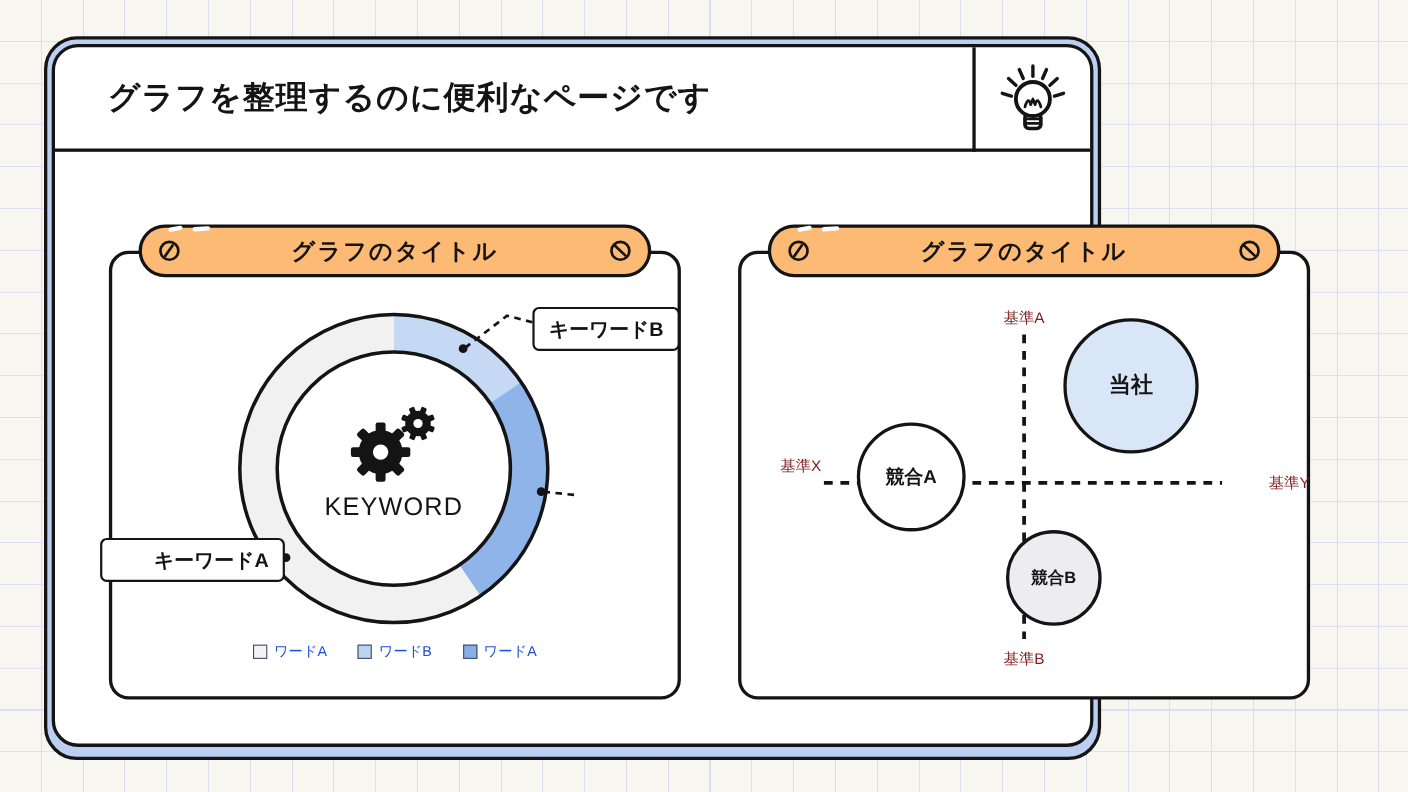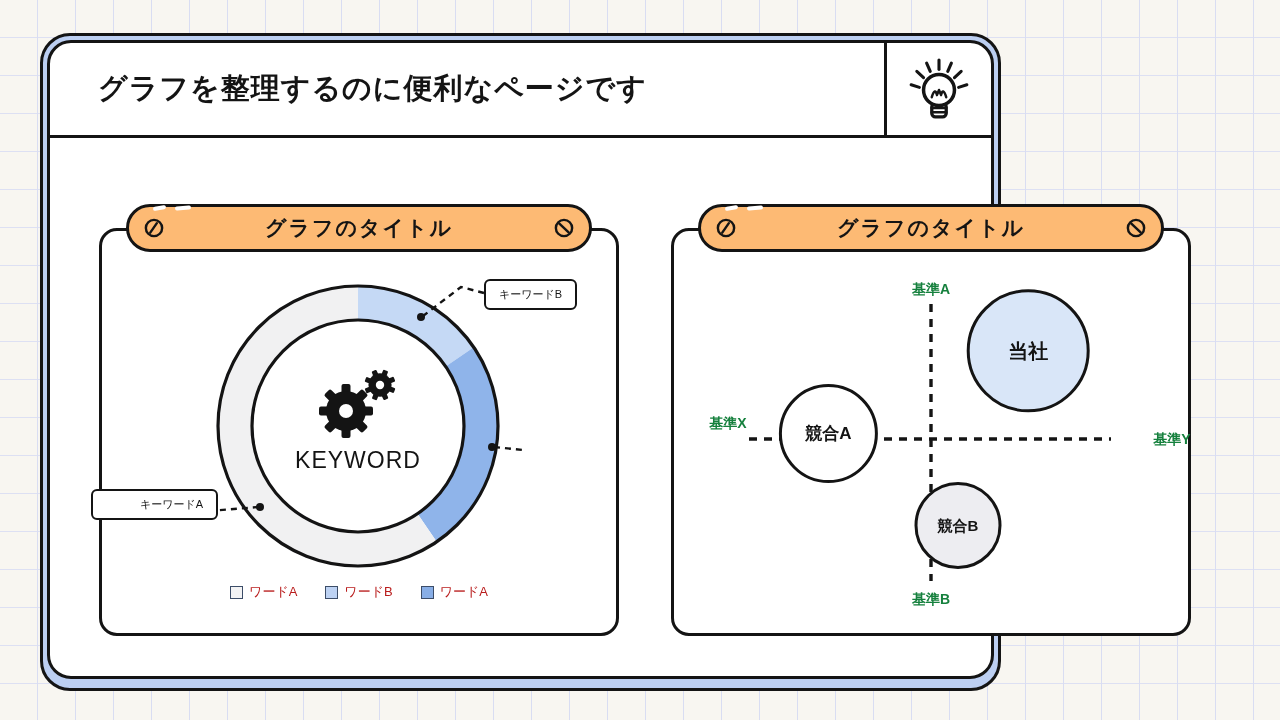--- a/index.html
+++ b/index.html
@@ -46,31 +46,31 @@
   .screw { position:absolute; top:50%; transform:translateY(-50%); width:22px; height:22px; }
   .screw.sl { left:14px; } .screw.sr { right:14px; }
   .gloss { position:absolute; background:#fff; height:4px; border-radius:2px; top:-1px; }
   .gloss.g1 { left:24px; width:13px; transform:rotate(-10deg); }
   .gloss.g2 { left:46px; width:16px; transform:rotate(-4deg); }
   
   .donut-svg { position:absolute; left:108px; top:47px; width:296px; height:296px; overflow:visible; }
   .connector-svg { position:absolute; left:0; top:0; width:520px; height:408px; overflow:visible; pointer-events:none; }
   .callout {
     position:absolute; background:#fff; border:2.5px solid #141414; border-radius:6px;
-    padding:6px 13px; font-size:11px; font-weight:400; z-index:2; white-space:nowrap;
+    padding:6px 13px; font-size:18px; font-weight:700; z-index:2; white-space:nowrap;
   }
   .callout.b { left:382px; top:48px; }
   .callout.c { left:419px; top:200px; }
   .callout.a { left:-11px; top:258px;padding-left:47px; }
   .legend { position:absolute; left:0; right:0; top:352px; display:flex; justify-content:center; gap:28px; }
-  .legend-item { display:flex; align-items:center; gap:6px; font-size:13px; color:#b91c1c; }
+  .legend-item { display:flex; align-items:center; gap:6px; font-size:13px; color:#1d4ed8; }
   .legend-swatch { width:13px; height:13px; border:1.6px solid #3c4d68; display:inline-block; }
   
   .quad-svg { position:absolute; left:0; top:0; width:520px; height:408px; }
-  .axis-label { position:absolute; font-size:14px; color:#15803d; transform:translateX(-50%); white-space:nowrap;font-weight:bold; }
+  .axis-label { position:absolute; font-size:14px; color:#7f1d1d; transform:translateX(-50%); white-space:nowrap; }
   .axis-label.top { left:257px; top:50px; }
   .axis-label.bottom { left:257px; top:360px; }
   .axis-label.west { left:54px; top:184px;text-align:center; }
   .axis-label.east { left:464px; top:200px;margin-left:34px; }
 </style>
 </head>
 <body>
 
 <div class="slide-frame">
   <div class="slide-card">

